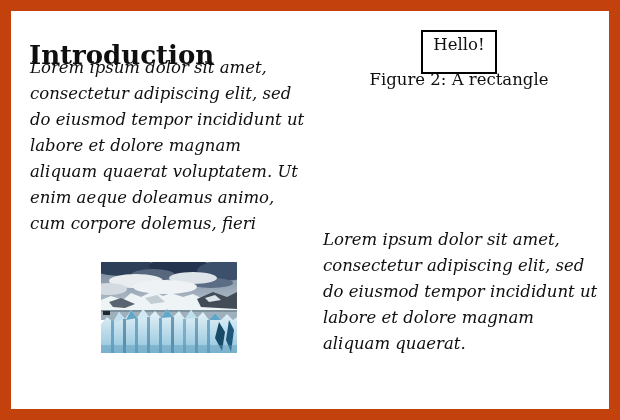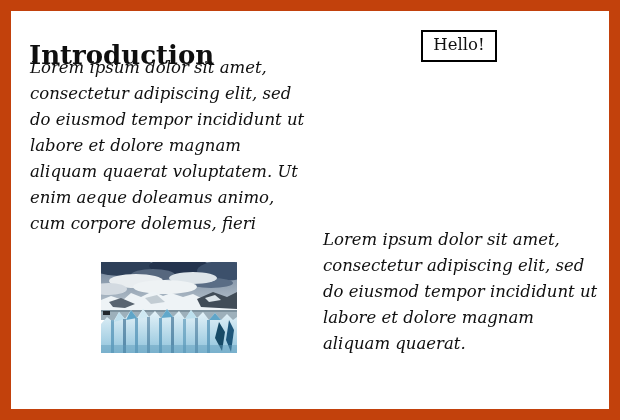--- a/index.html
+++ b/index.html
@@ -49,21 +49,21 @@
   }
   .caption1 { left: 19px;  top: 345px; width: 277px; }
 
   .figure2-wrap {
     left: 312px; top: 19px; width: 272px;
     text-align: center;
   }
   .hello-box {
     display: inline-block;
     border: 2px solid #000000;
-    padding: 2px 10px 4px 10px;
+    padding: 2px 10px 16px 10px;
     font-size: 16.5px;
     line-height: 22px;
     background: #ffffff;
   }
   .caption2 { left: 312px; top: 56px;  width: 272px; }
   .right-para1 { left: 312px; top: 99px;  width: 288px; }
   .right-para2 { left: 312px; top: 216px; width: 288px; }
 </style>
 </head>
 <body>
@@ -134,20 +134,21 @@
       <polygon points="128,58 133,68 130,90 125,78" fill="#1d567a"></polygon>
       <rect x="0" y="83" width="136" height="8" fill="#5f9cbb" opacity="0.45"></rect>
     </svg>
   </figure>
 
 
   <figure class="abs figure2-wrap" style="margin:0">
     <span class="hello-box">Hello!</span>
   </figure>
 
+  <div class="abs caption caption2">Figure 2: A rectangle</div>
 
 
   <div class="abs body-text right-para2">Lorem ipsum dolor sit amet,
 consectetur adipiscing elit, sed
 do eiusmod tempor incididunt ut
 labore et dolore magnam
 aliquam quaerat.</div>
 
 </div>
 

